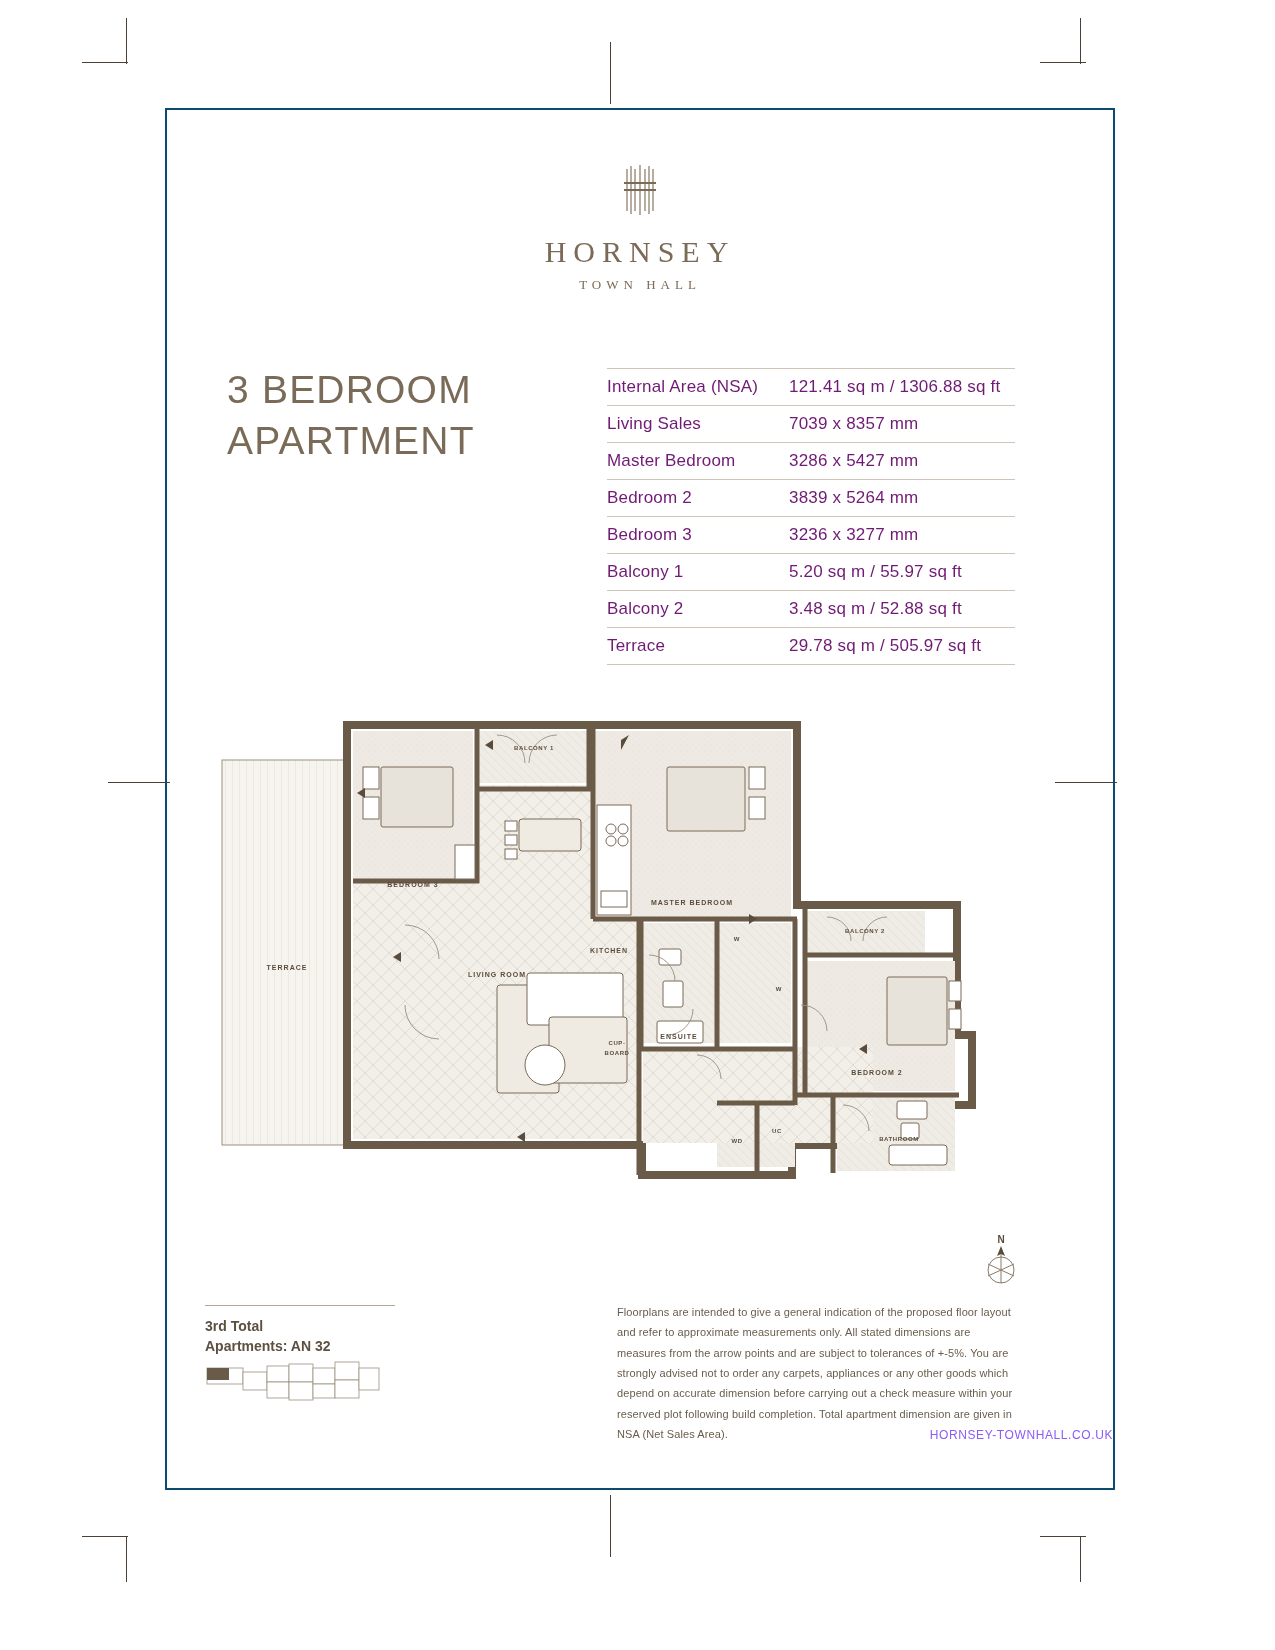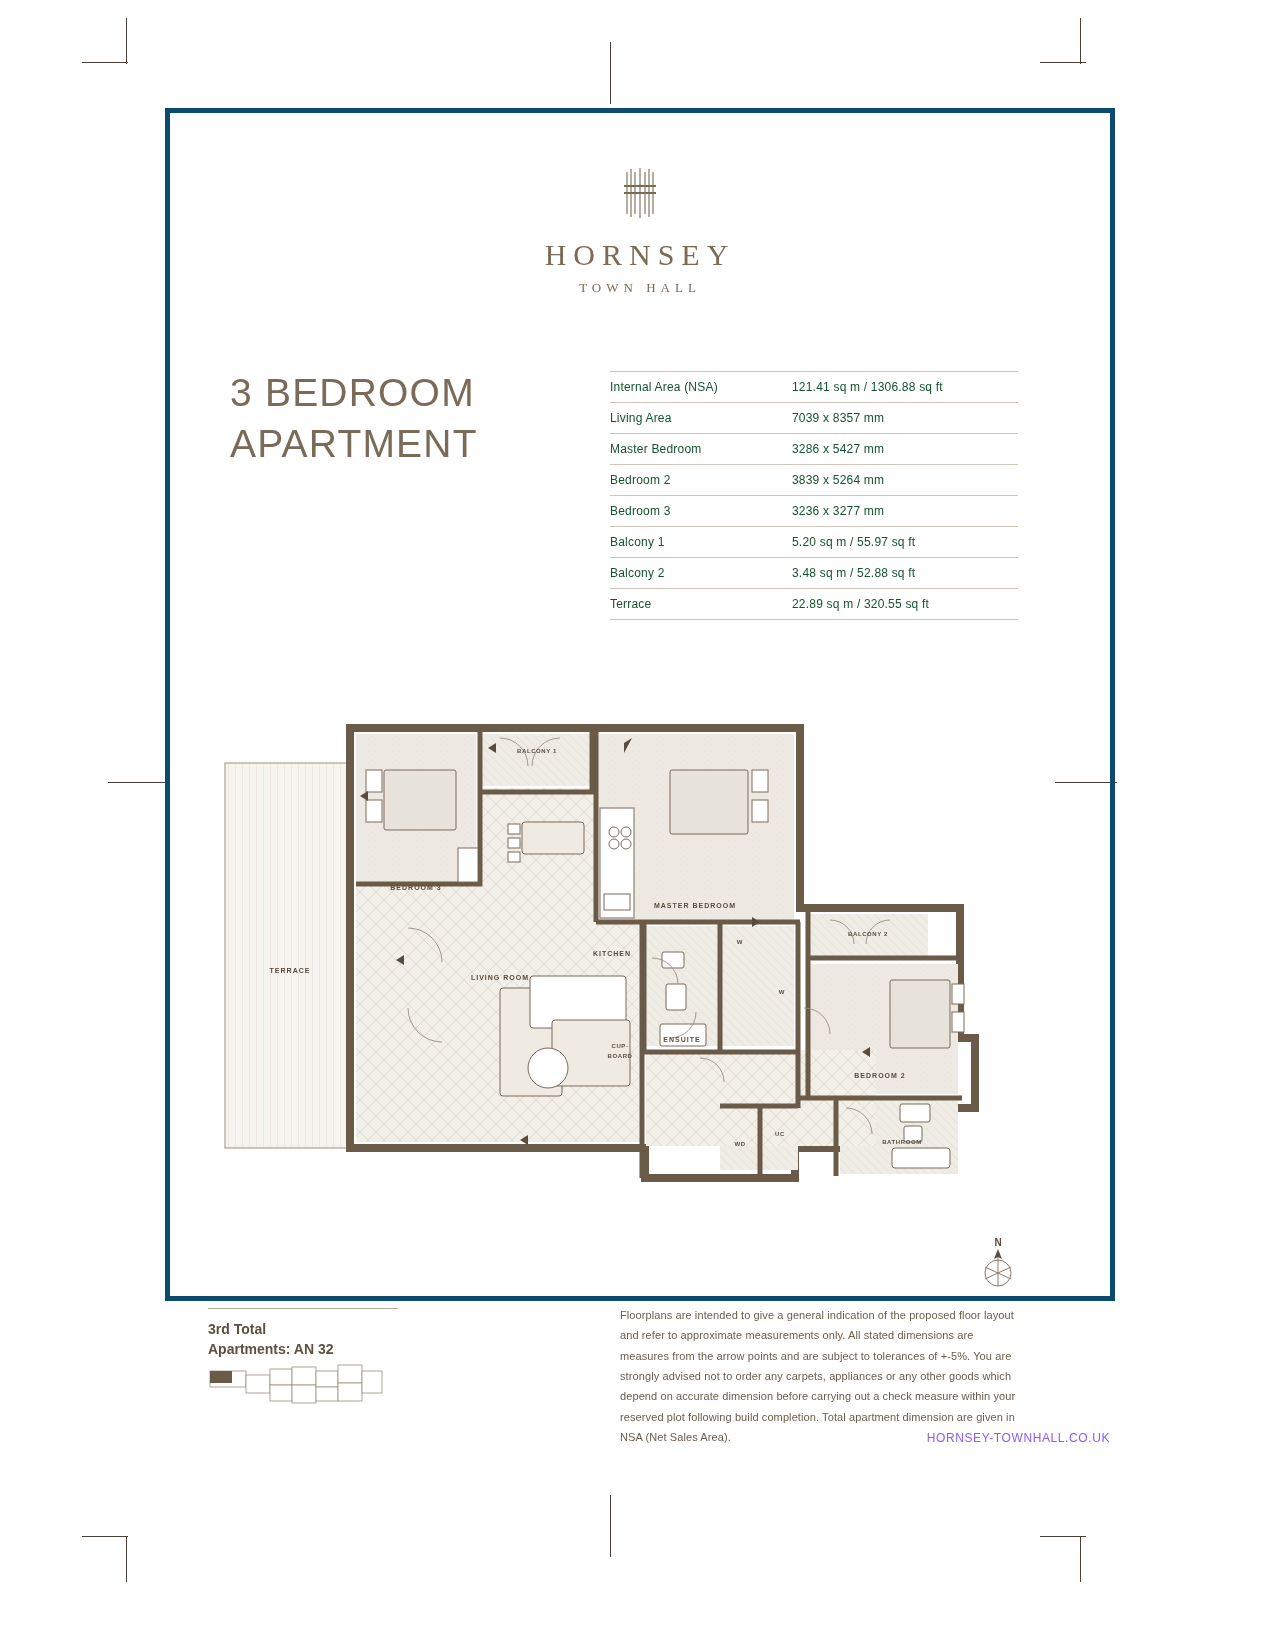--- a/index.html
+++ b/index.html
@@ -23,22 +23,22 @@
   }
   .crop.h { height: 1px; width: 46px; }
   .crop.v { width: 1px; height: 46px; }
 
   
   .page-frame {
     position: absolute;
     left: 165px;
     top: 108px;
     width: 950px;
-    height: 1193px;
-    border: 5px solid #0c4a6e;
+    height: 1382px;
+    border: 2px solid #0c4a6e;
     box-sizing: border-box;
   }
 
   
   .logo-block {
     position: absolute;
     left: 0;
     right: 0;
     top: 55px;
     text-align: center;
@@ -87,22 +87,22 @@
   .spec-table {
     position: absolute;
     left: 440px;
     top: 258px;
     width: 408px;
     border-collapse: collapse;
   }
   .spec-table tr { border-bottom: 1px solid #cfc6b9; }
   .spec-table tr:first-child { border-top: 1px solid #cfc6b9; }
   .spec-table td {
-    font-size: 12px;
-    color: #14532d;
+    font-size: 17px;
+    color: #701a75;
     padding: 8px 0 8px 0;
     letter-spacing: 0.2px;
   }
   .spec-table td.label { width: 182px; }
   .spec-table td.value { }
 
   
   .plan-wrap {
     position: absolute;
     left: 30px;
@@ -232,21 +232,21 @@
     <div class="title-line">APARTMENT</div>
   </div>
 
   <table class="spec-table">
     <tbody>
       <tr>
         <td class="label">Internal Area (NSA)</td>
         <td class="value">121.41 sq m / 1306.88 sq ft</td>
       </tr>
       <tr>
-        <td class="label">Living Area</td>
+        <td class="label">Living Sales</td>
         <td class="value">7039 x 8357 mm</td>
       </tr>
       <tr>
         <td class="label">Master Bedroom</td>
         <td class="value">3286 x 5427 mm</td>
       </tr>
       <tr>
         <td class="label">Bedroom 2</td>
         <td class="value">3839 x 5264 mm</td>
       </tr>
@@ -257,21 +257,21 @@
       <tr>
         <td class="label">Balcony 1</td>
         <td class="value">5.20 sq m / 55.97 sq ft</td>
       </tr>
       <tr>
         <td class="label">Balcony 2</td>
         <td class="value">3.48 sq m / 52.88 sq ft</td>
       </tr>
       <tr>
         <td class="label">Terrace</td>
-        <td class="value">22.89 sq m / 320.55 sq ft</td>
+        <td class="value">29.78 sq m / 505.97 sq ft</td>
       </tr>
     </tbody>
   </table>
 
   <div class="plan-wrap">
     <svg width="890" height="560" viewBox="0 0 890 560">
       <defs>
         <pattern id="herring" width="16" height="16" patternUnits="userSpaceOnUse" patternTransform="rotate(0)">
           <rect width="16" height="16" fill="#f2efe9"></rect>
           <path d="M0 8 L8 0 M8 16 L16 8" stroke="#d9d3c8" stroke-width="0.7" fill="none"></path>

